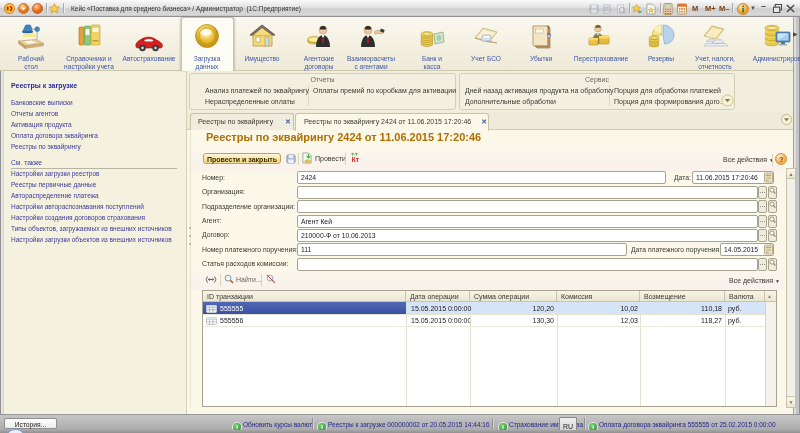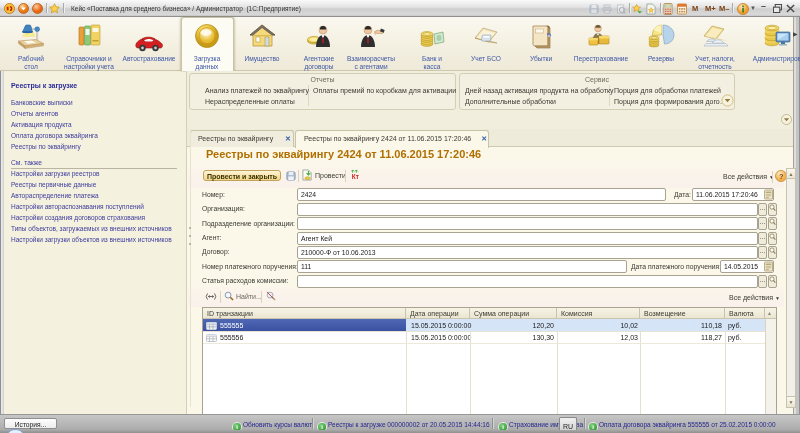--- a/index.html
+++ b/index.html
@@ -39,21 +39,21 @@
 .gitem { position:absolute; white-space:nowrap; color:#3a3a32; font-size:7px; }
 .gdiv { position:absolute; top:11px; bottom:3px; width:1px; background:#ddd8c2; }
 
 
 #leftpanel { position:absolute; left:4px; top:72px; width:183px; height:342px; background:#f5f1df; border-right:1px solid #d5cfb6; }
 #leftpanel .hdr { font-weight:bold; color:#2a2a9a; font-size:7px; position:absolute; left:7px; top:10px; }
 #leftpanel a { display:block; position:absolute; left:7px; color:#3c3c9c; font-size:6.5px; white-space:nowrap; }
 #leftpanel .seealso { position:absolute; left:7px; top:87px; width:166px; color:#3c3c9c; font-size:6.7px; border-bottom:1px solid #bab5a2; padding-bottom:2px; }
 
 
-#main { position:absolute; left:187px; top:129px; width:606px; height:302px; background:#fbf8ea; }
+#main { position:absolute; left:187px; top:112px; width:606px; height:302px; background:#fbf8ea; }
 #doctabbar { position:absolute; left:0; top:0; width:606px; height:18px; background:#efebda; border-bottom:1px solid #d0cab0; }
 .dtab { position:absolute; top:1px; height:17px; background:#f1edde; border:1px solid #c9c3a8; border-bottom:none; border-radius:3px 3px 0 0; font-size:7px; color:#3a3a32; white-space:nowrap; }
 .dtab.sel { background:#fbf8ea; height:18px; }
 .dtab .x { color:#3a62aa; font-weight:bold; font-size:7px; }
 #formhdr { position:absolute; left:19px; top:19px; font-size:11px; font-weight:bold; color:#b06f00; }
 .toolsep { position:absolute; width:1px; height:12px; background:#d8d3bb; }
 
 .flbl { position:absolute; font-size:6.8px; color:#3a3a32; white-space:nowrap; }
 .fld { position:absolute; height:13px; background:#fff; border:1px solid #a8a391; border-radius:2px; font-size:6.8px; padding:2px 2px 0 3px; color:#1a1a1a; white-space:nowrap; overflow:hidden; }
 .fbtn { position:absolute; width:9px; height:13px; background:#f0ecdb; border:1px solid #a8a391; border-radius:2px; font-size:7px; color:#444; text-align:center; line-height:8px; }

